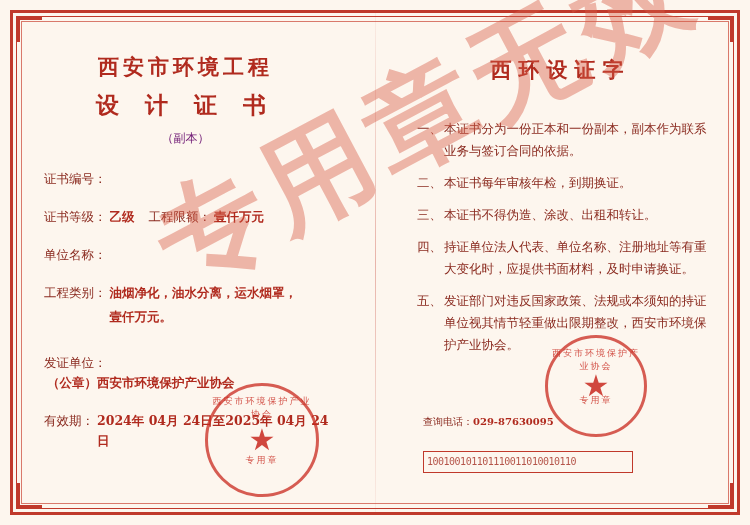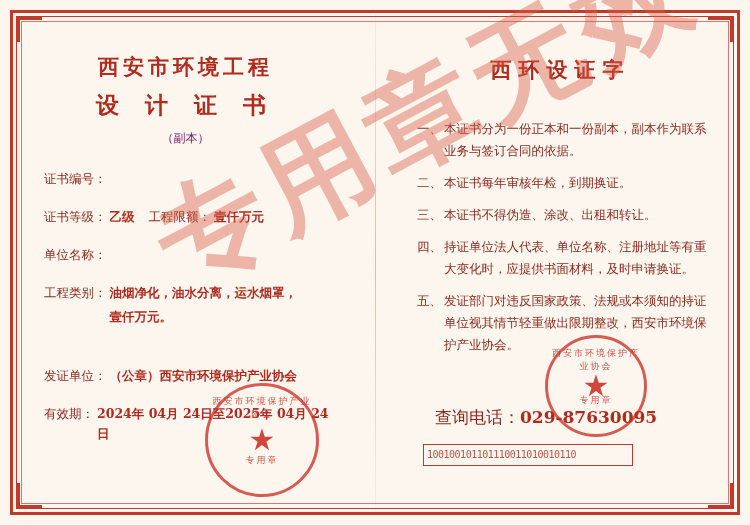--- a/index.html
+++ b/index.html
@@ -132,21 +132,22 @@
   }
   .field-multiline {
     display: block;
   }
   .field-multiline .l2 {
     display: block;
     margin-top: 4px;
   }
 
   .issuer-row {
-    margin-top: 39px;
+    margin-top: 26px;
+    flex-direction: column;
   }
   .date-row {
     margin-top: 14px;
   }
 
   
   .notice-title {
     text-align: center;
     margin-top: 22px;
     color: #b02a1e;
@@ -172,34 +173,34 @@
     flex: 0 0 auto;
     white-space: nowrap;
     margin-right: 2px;
   }
   .notice-text {
     flex: 1 1 auto;
   }
 
   .hotline {
     position: absolute;
-    left: 60px;
+    left: 48px;
     bottom: 96px;
-    font-size: 17px;
+    font-size: 10px;
     color: #8a2a1f;
     font-family: "DejaVu Serif", serif;
   }
   .hotline .num {
     color: #b02a1e;
     font-weight: bold;
   }
   .code-box {
     position: absolute;
     left: 48px;
-    bottom: 59px;
+    bottom: 52px;
     width: 210px;
     height: 22px;
     border: 1px solid #c0392b;
     box-sizing: border-box;
     overflow: hidden;
     font-family: "DejaVu Sans Mono", monospace;
     font-size: 10px;
     color: #b5554a;
     letter-spacing: -0.5px;
     line-height: 20px;

